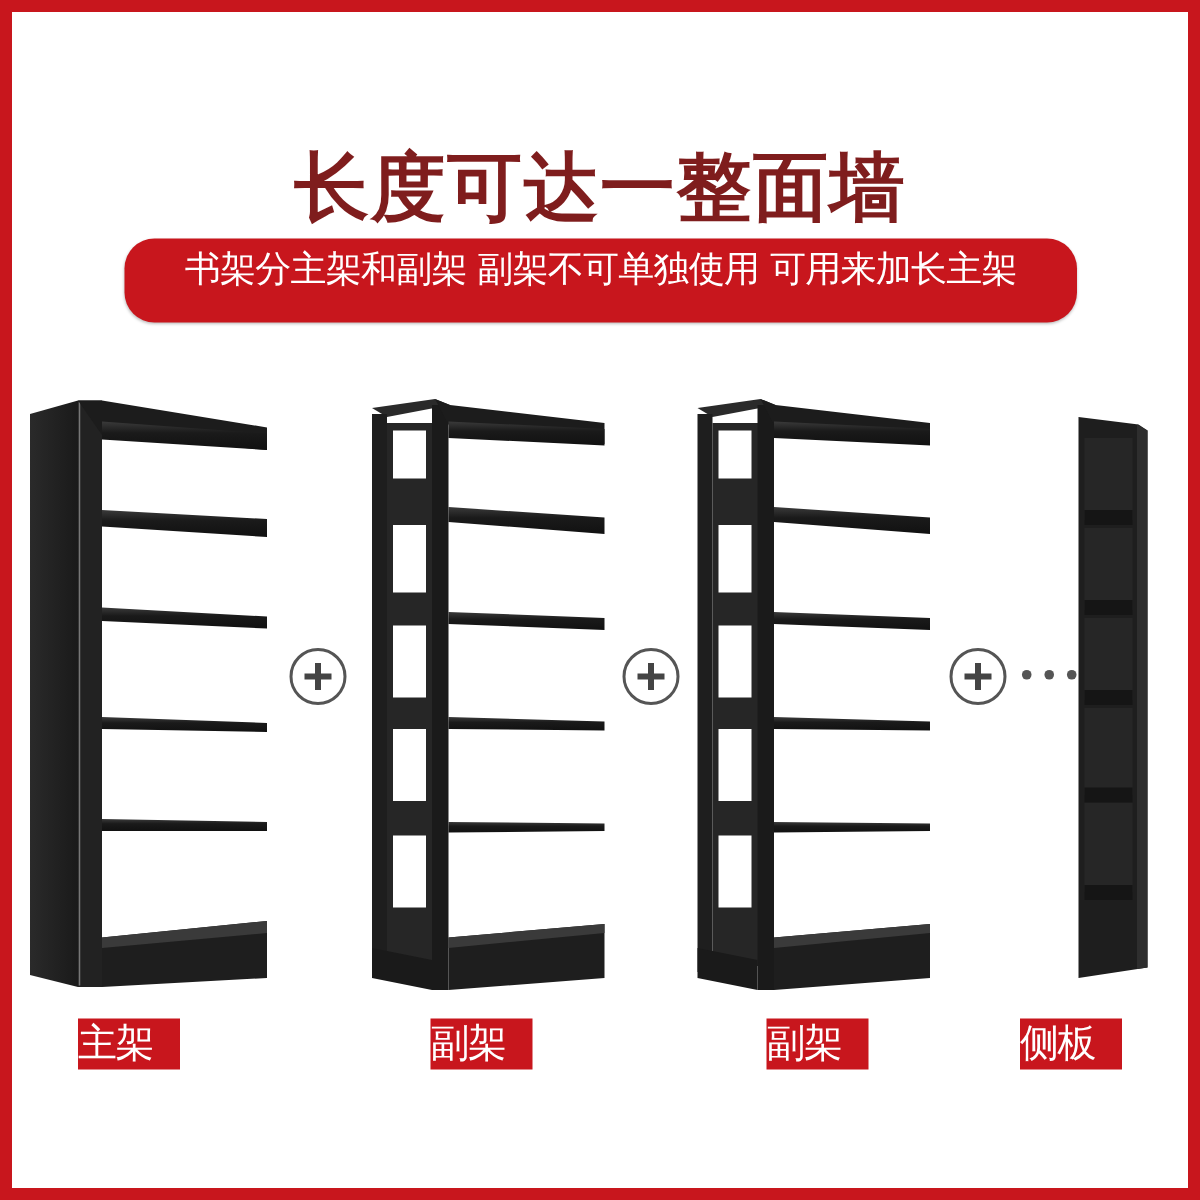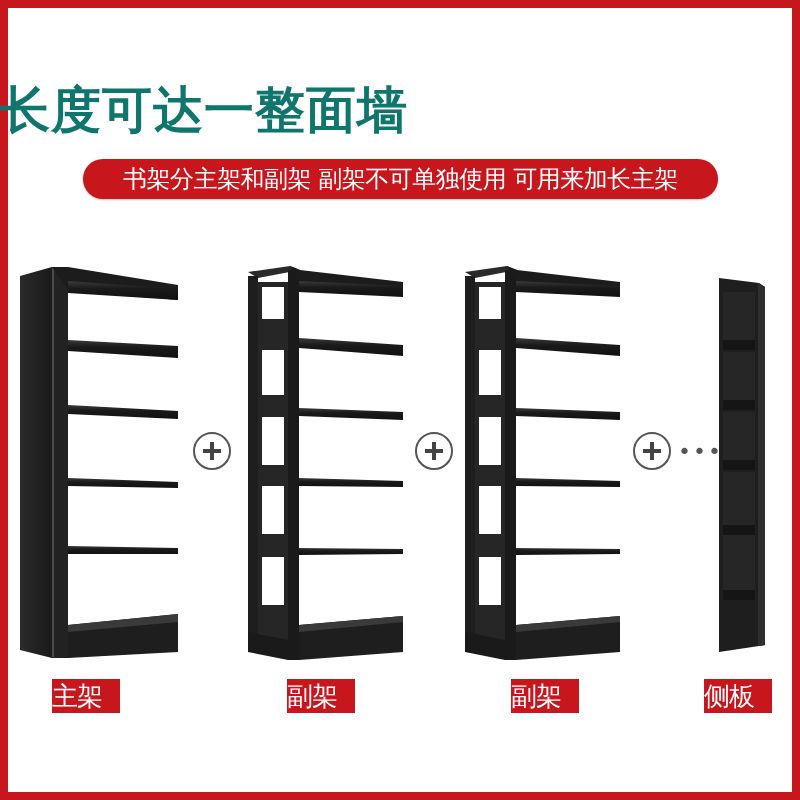--- a/index.html
+++ b/index.html
@@ -1,19 +1,19 @@
 <!DOCTYPE html>
 <html><head>
 <meta charset="utf-8">
 <style>
   html, body { margin: 0; padding: 0; }
   body { width: 800px; height: 800px; overflow: hidden; background: #fff; font-family: "DejaVu Sans", sans-serif; }
   .frame { position: absolute; left: 0; top: 0; width: 800px; height: 800px; box-sizing: border-box; border: 8px solid #c8161d; background: #fff; }
-  .title { position: absolute; left: 0; top: 78px; width: 800px; font-size: 50px; font-weight: bold; color: #0f766e; letter-spacing: 1px; line-height: 64px; }
-  .pill { position: absolute; left: 83px; top: 159px; width: 635px; height: 40px; border-radius: 20px; background: #c8161d; color: #fff; font-size: 24px; line-height: 40px; text-align: center; white-space: nowrap; overflow: hidden; letter-spacing: -0.5px; box-shadow: 0 1px 2px rgba(0,0,0,0.25); }
+  .title { position: absolute; left: 0; top: 93px; width: 800px; text-align: center; font-size: 50px; font-weight: bold; color: #7f1d1d; letter-spacing: 1px; line-height: 64px; }
+  .pill { position: absolute; left: 83px; top: 159px; width: 635px; height: 56px; border-radius: 20px; background: #c8161d; color: #fff; font-size: 24px; line-height: 40px; text-align: center; white-space: nowrap; overflow: hidden; letter-spacing: -0.5px; box-shadow: 0 1px 2px rgba(0,0,0,0.25); }
   .stage { position: absolute; left: 0; top: 0; width: 800px; height: 800px; }
   .label { position: absolute; top: 679px; width: 68px; height: 34px; background: #c8161d; color: #fff; font-size: 26px; line-height: 34px; text-align: left; letter-spacing: -1px; }
   .plus { position: absolute; width: 38px; height: 38px; border: 2px solid #555; border-radius: 50%; box-sizing: border-box; background: #fff; }
   .plus::before, .plus::after { content: ""; position: absolute; background: #444; }
   .plus::before { left: 8px; top: 15px; width: 18px; height: 4px; }
   .plus::after { left: 15px; top: 8px; width: 4px; height: 18px; }
   .dots { position: absolute; left: 678px; top: 444px; font-size: 22px; color: #555; letter-spacing: 2px; line-height: 16px; }
   svg { position: absolute; left: 0; top: 0; }
 </style>
 </head>
@@ -112,13 +112,13 @@
 
   <div class="plus" style="left:193px; top:432px;"></div>
   <div class="plus" style="left:415px; top:432px;"></div>
   <div class="plus" style="left:633px; top:432px;"></div>
   <div class="dots">•••</div>
 </div>
 
 <div class="label" style="left:52px;">主架</div>
 <div class="label" style="left:287px;">副架</div>
 <div class="label" style="left:511px;">副架</div>
-<div class="label" style="left:704px;">侧板</div>
+<div class="label" style="left:680px;">侧板</div>
 
 </body></html>

